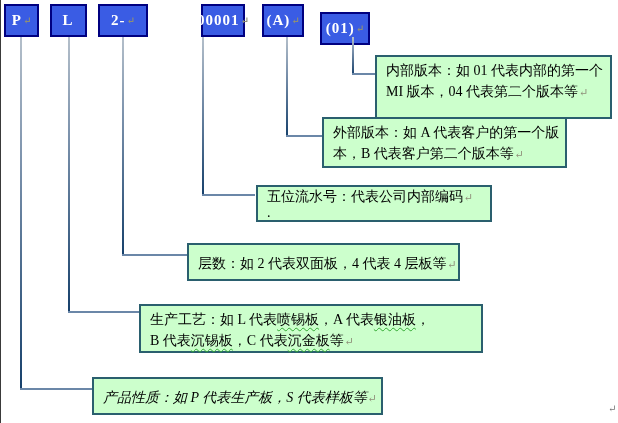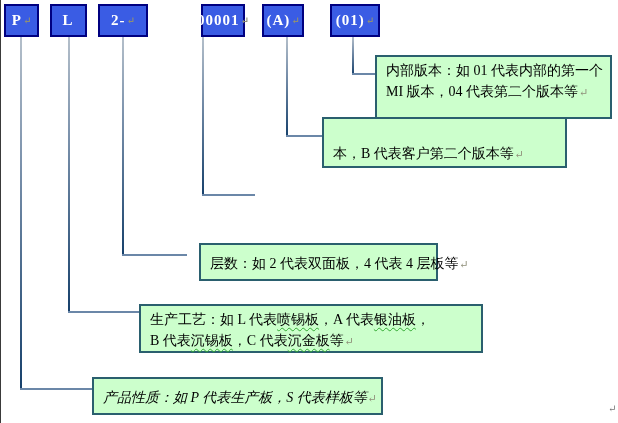--- a/index.html
+++ b/index.html
@@ -15,21 +15,21 @@
     border:2px solid var(--code_box_border);
     display:flex;align-items:center;justify-content:center;
     color:#fff;font-weight:bold;font-size:15px;letter-spacing:1px;
   }
   .code-box .ret{font-size:10px;letter-spacing:0;}
   .b0{left:3px;width:35px;}
   .b1{left:49px;width:37px;}
   .b2{left:97px;width:50px;}
   .b3{left:170px;width:44px;margin-left:30px;}
   .b4{left:261px;width:42px;}
-  .b5{left:329px;width:50px;}
+  .b5{left:319px;width:50px;margin-top:8px;}
   
   .vline{position:absolute;width:2px;top:37px;
     background:linear-gradient(to bottom,#b4bfca 0%,#7d93ad 35%,#16406b 100%);}
   .hline{position:absolute;height:2px;background:var(--connector);}
   .v0{left:19px;height:353px;} .h0{left:19px;top:388px;width:72px;}
   .v1{left:67px;height:276px;} .h1{left:67px;top:311px;width:71px;}
   .v2{left:121px;height:219px;} .h2{left:121px;top:254px;width:65px;}
   .v3{left:201px;height:159px;} .h3{left:201px;top:194px;width:53px;}
   .v4{left:285px;height:100px;} .h4{left:285px;top:135px;width:36px;}
   .v5{left:351px;height:38px;}  .h5{left:351px;top:73px;width:23px;}
@@ -37,21 +37,21 @@
   .callout{
     position:absolute;box-sizing:border-box;
     background:var(--callout_fill);
     border:2px solid var(--callout_border);
     color:#000;font-size:14px;line-height:21px;
     padding:3px 6px 0 9px;white-space:nowrap;
   }
   .c0{left:374px;top:55px;width:237px;height:64px;}
   .c1{left:321px;top:117px;width:245px;height:51px;}
   .c2{left:255px;top:185px;width:236px;height:37px;line-height:16px;padding-top:2px;}
-  .c3{left:198px;top:243px;width:239px;height:38px;padding-top:8px;}
+  .c3{left:186px;top:243px;width:273px;height:38px;padding-top:8px;}
   .c4{left:138px;top:304px;width:344px;height:49px;}
   .c5{left:91px;top:377px;width:291px;height:38px;padding-top:8px;font-style:italic;}
   .ret{color:var(--return_mark_color);font-size:11px;margin-left:1px;}
   .wavy{
     text-decoration:underline;text-decoration-style:wavy;
     text-decoration-color:var(--wavy_underline);
     text-decoration-thickness:1px;text-underline-offset:3px;
   }
   .corner{position:absolute;left:607px;top:403px;font-size:10px;color:#777;}
 </style>
@@ -95,21 +95,24 @@
   <div class="hline h3"></div>
   <div class="vline v4"></div>
   <div class="hline h4"></div>
   <div class="vline v5"></div>
   <div class="hline h5"></div>
 
   <div class="callout c0">
     <div><span>内部版本：如 01 代表内部的第一个</span><br><span>MI 版本，04 代表第二个版本等</span><span class="ret">↵</span></div>
   </div>
   <div class="callout c1">
-    <div><br><span>本，B 代表客户第二个版本等</span><span class="ret">↵</span></div>
+    <div><span>外部版本：如 A 代表客户的第一个版</span><br><span>本，B 代表客户第二个版本等</span><span class="ret">↵</span></div>
+  </div>
+  <div class="callout c2">
+    <div><span>五位流水号：代表公司内部编码</span><span class="ret">↵</span><br><span>.</span></div>
   </div>
   <div class="callout c3">
     <div><span>层数：如 2 代表双面板，4 代表 4 层板等</span><span class="ret">↵</span></div>
   </div>
   <div class="callout c4">
     <div><span>生产工艺：如 L 代表</span><span class="wavy">喷锡板</span><span>，A 代表</span><span class="wavy">银油板</span><span>，</span><br><span>B 代表</span><span class="wavy">沉锡板</span><span>，C 代表</span><span class="wavy">沉金板</span><span>等</span><span class="ret">↵</span></div>
   </div>
   <div class="callout c5">
     <div><span>产品性质：如 P 代表生产板，S 代表样板等</span><span class="ret">↵</span></div>
   </div>

